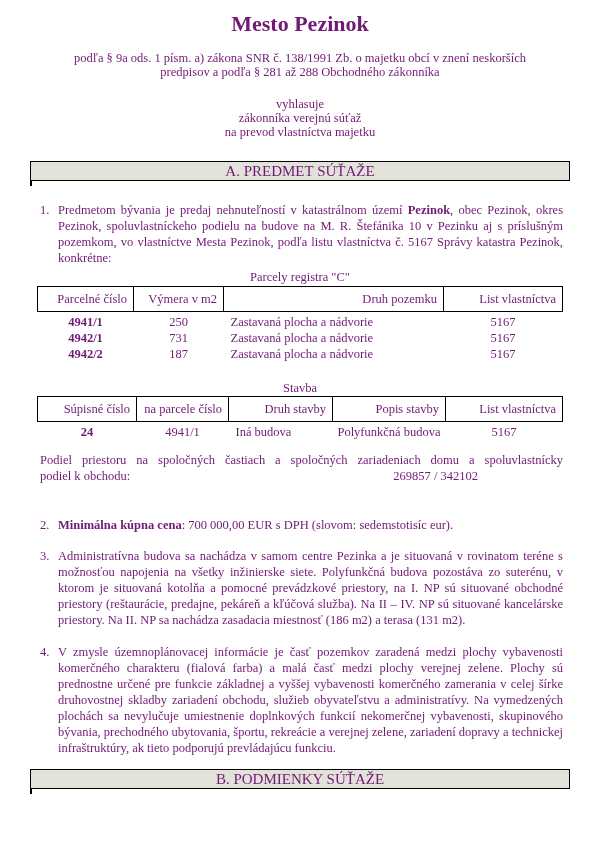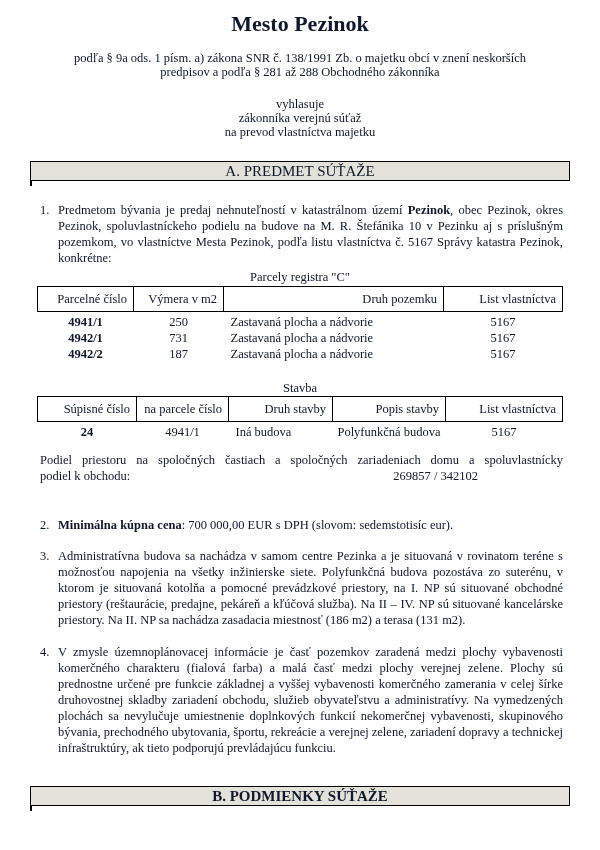--- a/index.html
+++ b/index.html
@@ -1,21 +1,21 @@
 <!DOCTYPE html>
 <html><head>
 <meta charset="utf-8">
 <style>
   * { margin: 0; padding: 0; box-sizing: border-box; }
   html, body { background: #ffffff; }
   .page {
     width: 600px;
     height: 850px;
     background: #ffffff;
-    color: #0f172a;
+    color: #701a75;
     font-family: "Liberation Serif", "DejaVu Serif", serif;
     font-size: 12.5px;
     line-height: 16px;
     position: relative;
     overflow: hidden;
   }
   .doc-title {
     margin-top: 12px;
     text-align: center;
     font-size: 22px;
@@ -36,21 +36,21 @@
     margin: 0 30px;
     border: 1px solid #000000;
     background: #e2e2da;
     text-align: center;
     font-size: 15px;
     height: 20px;
     line-height: 18px;
     position: relative;
   }
   .section-box.a { margin-top: 22px; }
-  .section-box.b { margin-top: 30px; font-weight: bold; }
+  .section-box.b { margin-top: 13px; }
   .section-box::after {
     content: "";
     position: absolute;
     left: -1px;
     bottom: -6px;
     width: 2px;
     height: 6px;
     background: #000000;
   }
   .item {

